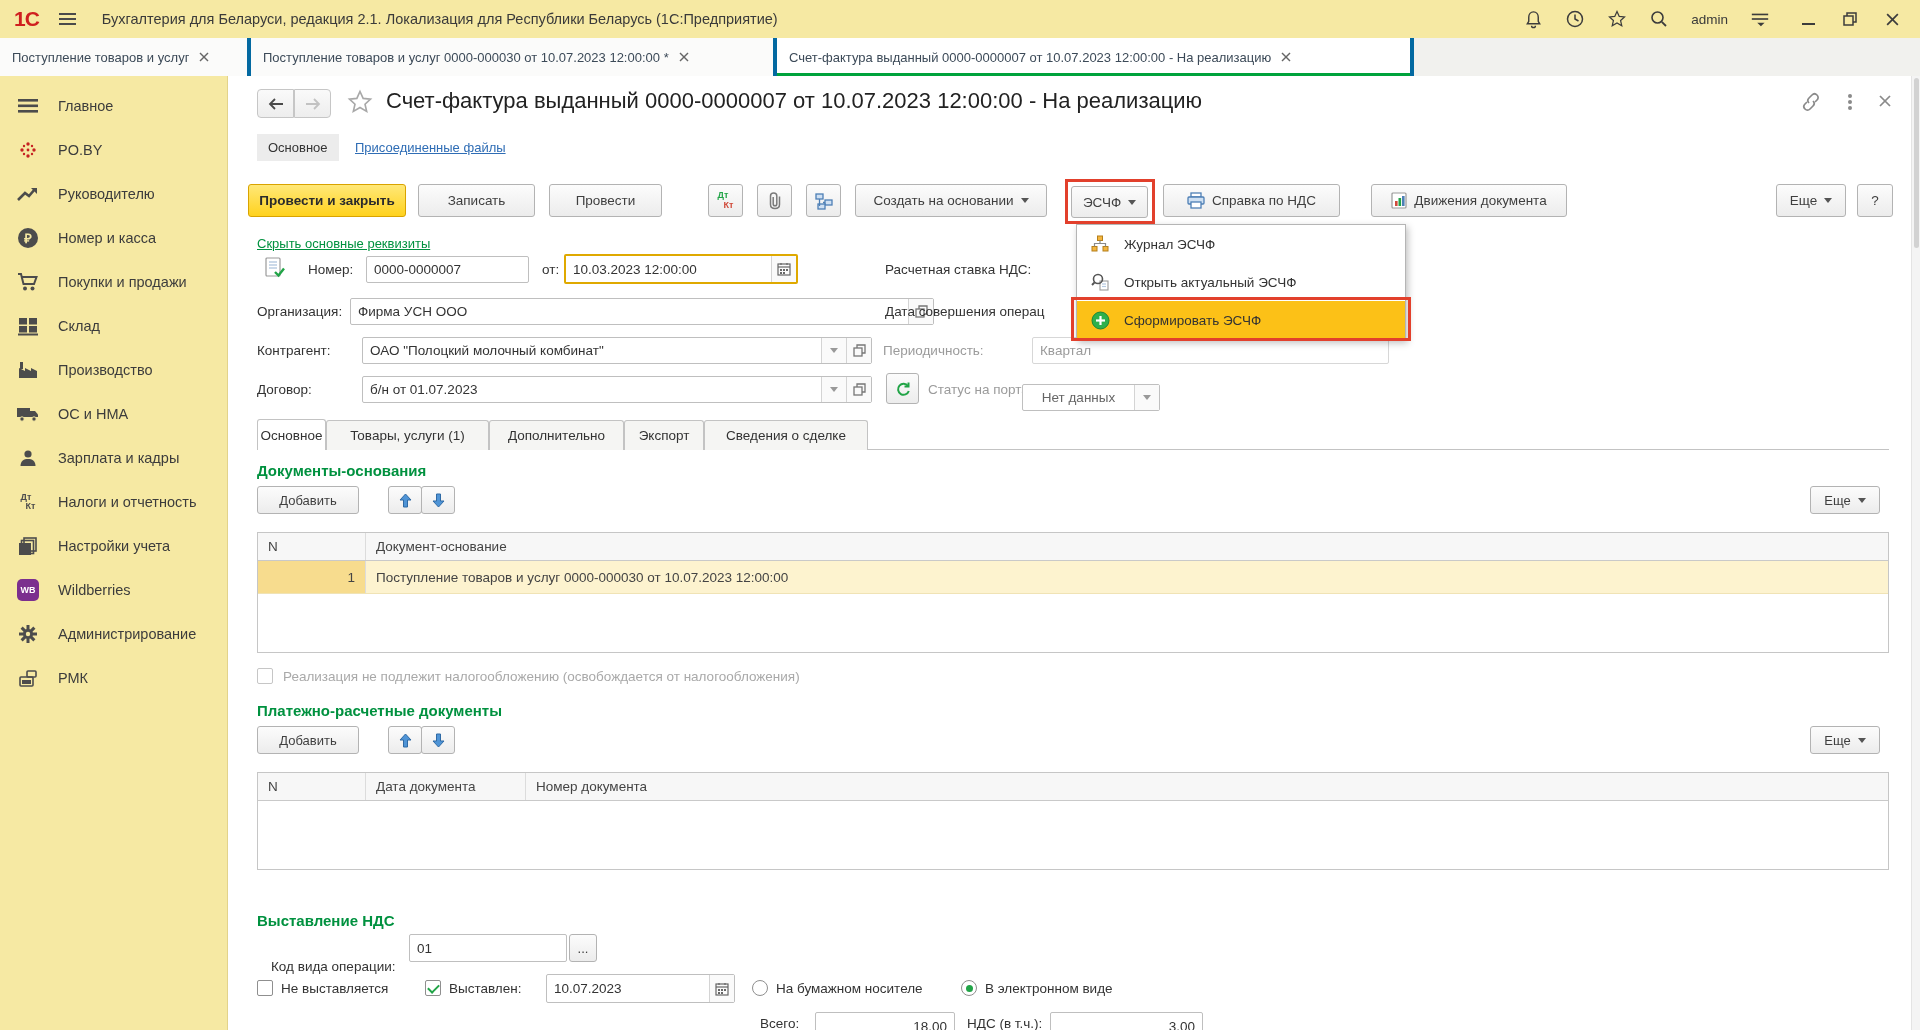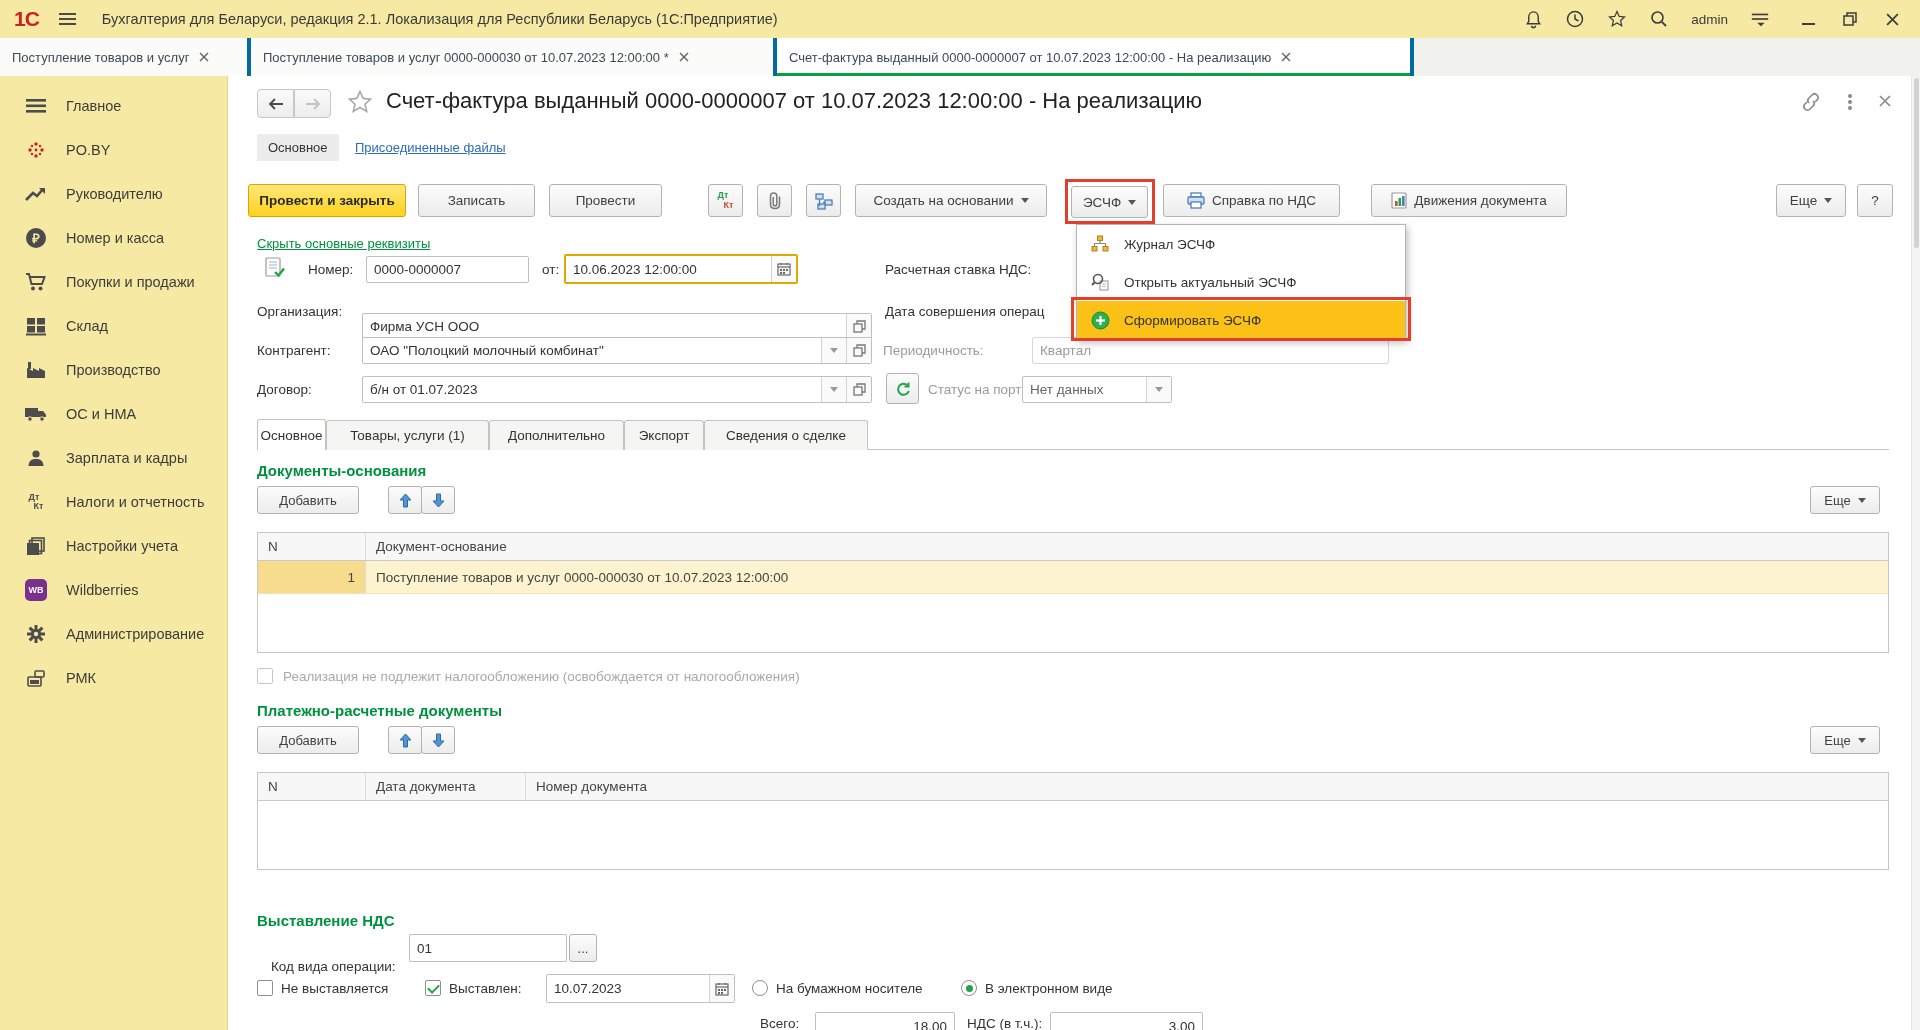--- a/index.html
+++ b/index.html
@@ -21,21 +21,21 @@
 
   
   .tabbar { position:absolute; left:0; top:38px; width:1920px; height:38px; background:#f1f1ee; display:flex; }
   .wtab { height:38px; display:flex; align-items:center; padding:0 12px; background:#fbfbfa; border-right:4px solid #0369a1; font-size:13px; color:#3c4a58; overflow:hidden; white-space:nowrap; cursor:pointer; }
   .wtab .lbl { overflow:hidden; text-overflow:ellipsis; }
   .wtab.active { background:#fff; box-shadow: inset 0 -3px 0 #00a33c; }
   .tab-close { margin-left:10px; flex:none; display:flex; align-items:center; }
 
   
   .sidebar { position:absolute; left:0; top:76px; width:228px; height:954px; background:#f6e9a3; padding-top:8px; border-right:1px solid #e3d38a; }
-  .side-item { height:44px; display:flex; align-items:center; padding-left:24px; gap:18px; font-size:14.5px; color:#3c3c3c; cursor:pointer; }
+  .side-item { height:44px; display:flex; align-items:center; padding-left:16px; gap:18px; font-size:14.5px; color:#3c3c3c; cursor:pointer; }
   .side-ic { width:24px; height:24px; flex:none; display:flex; align-items:center; justify-content:center; }
   .dtkt { font-size:9px; font-weight:bold; color:#4c4c4c; line-height:1; text-align:left; }
   .wb-badge { width:22px; height:22px; background:#7b2f8e; border-radius:5px; color:#fff; font-size:9px; font-weight:bold; display:flex; align-items:center; justify-content:center; }
 
   
   .content { position:absolute; left:228px; top:76px; width:1692px; height:954px; background:#fff; overflow:hidden; }
 
   .navbtn { width:37px; height:29px; background:linear-gradient(#fafafa,#ededed); border:1px solid #c6c6c6; display:flex; align-items:center; justify-content:center; cursor:pointer; }
   .navbtn.first { border-radius:4px 0 0 4px; }
   .navbtn.last { border-radius:0 4px 4px 0; margin-left:-1px; }
@@ -455,39 +455,39 @@
           <line x1="5" y1="11" x2="13" y2="11" stroke="#b5c9e0" stroke-width="1.4"></line>
           <path d="M11 15 L14.5 18.5 L20 11.5" fill="none" stroke="#21a447" stroke-width="2.4"></path>
         </svg>
     </div>
     <div class="abs flabel" style="left:80px; top:186px;">Номер:</div>
     <div class="fld" style="left:138px; top:180px; width:163px;">
         <span class="val">0000-0000007</span>
       </div>
     <div class="abs flabel" style="left:314px; top:186px;">от:</div>
     <div class="fld focus" style="left:336px; top:178px; width:234px;">
-      <span class="val">10.06.2023 12:00:00</span>
+      <span class="val">10.03.2023 12:00:00</span>
       <span class="ib">
           <svg width="14" height="14" viewBox="0 0 14 14">
             <rect x="1" y="2" width="12" height="11" fill="none" stroke="#666" stroke-width="1.2"></rect>
             <line x1="1" y1="5" x2="13" y2="5" stroke="#666" stroke-width="1.2"></line>
             <line x1="4" y1="1" x2="4" y2="3" stroke="#666" stroke-width="1.2"></line>
             <line x1="10" y1="1" x2="10" y2="3" stroke="#666" stroke-width="1.2"></line>
             <rect x="3" y="7" width="2" height="2" fill="#666"></rect>
             <rect x="6" y="7" width="2" height="2" fill="#666"></rect>
             <rect x="9" y="7" width="2" height="2" fill="#666"></rect>
             <rect x="3" y="10" width="2" height="2" fill="#666"></rect>
             <rect x="6" y="10" width="2" height="2" fill="#666"></rect>
           </svg>
         </span>
     </div>
     <div class="abs flabel" style="left:657px; top:186px;">Расчетная ставка НДС:</div>
 
     <div class="abs flabel" style="left:29px; top:228px;">Организация:</div>
-    <div class="fld" style="left:134px; top:222px; width:510px;margin-top:15px;">
+    <div class="fld" style="left:122px; top:222px; width:584px;">
       <span class="val">Фирма УСН ООО</span>
       <span class="ib">
           <svg width="13" height="13" viewBox="0 0 13 13">
             <rect x="1" y="4" width="8" height="8" fill="none" stroke="#777" stroke-width="1.3"></rect>
             <path d="M4 4 L4 1 L12 1 L12 9 L9 9" fill="none" stroke="#777" stroke-width="1.3"></path>
           </svg>
         </span>
     </div>
     <div class="abs flabel" style="left:657px; top:228px;">Дата совершения операц</div>
 
@@ -522,21 +522,21 @@
           </svg>
         </span>
     </div>
     <div class="abs btn" style="left:658px; top:297px; width:33px; height:31px; padding:0;">
       <svg width="16" height="16" viewBox="0 0 16 16">
           <path d="M13 5 A5.5 5.5 0 1 0 13.8 10" fill="none" stroke="#21a447" stroke-width="2"></path>
           <path d="M13.5 1.5 L13.5 5.5 L9.5 5.5" fill="none" stroke="#21a447" stroke-width="2"></path>
         </svg>
     </div>
     <div class="abs flabel gray" style="left:700px; top:306px;">Статус на портале:</div>
-    <div class="fld" style="left:794px; top:300px; width:150px;">
+    <div class="fld" style="left:794px; top:308px; width:138px;text-align:center;">
       <span class="val" style="color:#666;">Нет данных</span>
       <span class="ib">
           <span class="tri lite"></span>
         </span>
     </div>
 
     <div class="tabstrip-line"></div>
     <div class="ftab active" style="left:29px; width:69px;">
         <span>Основное</span>
       </div>

